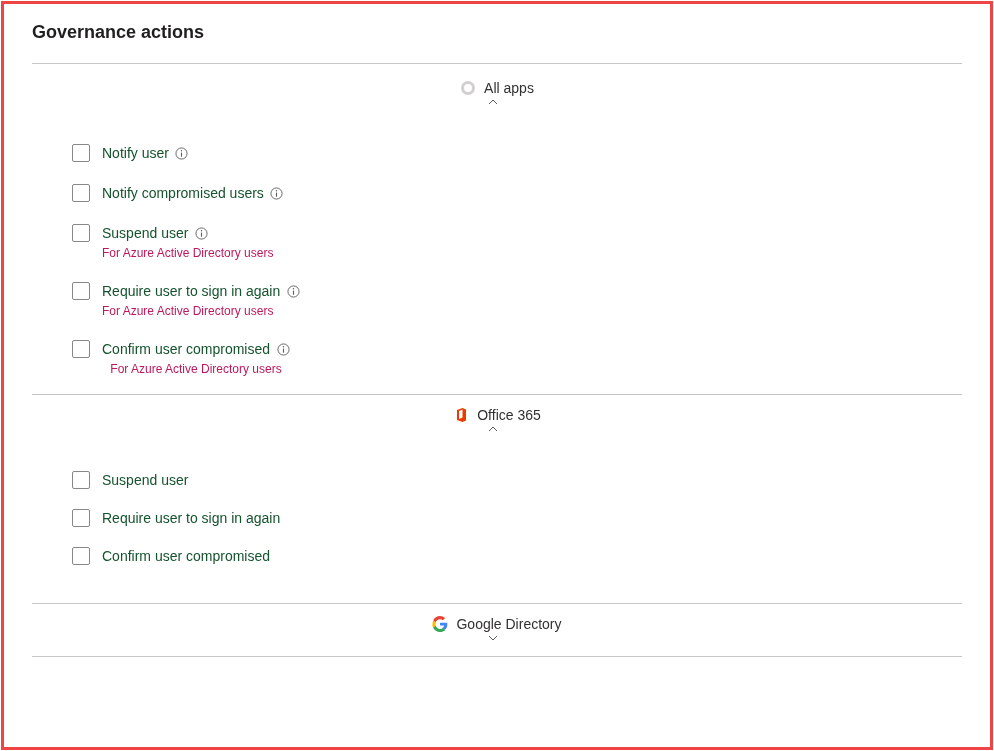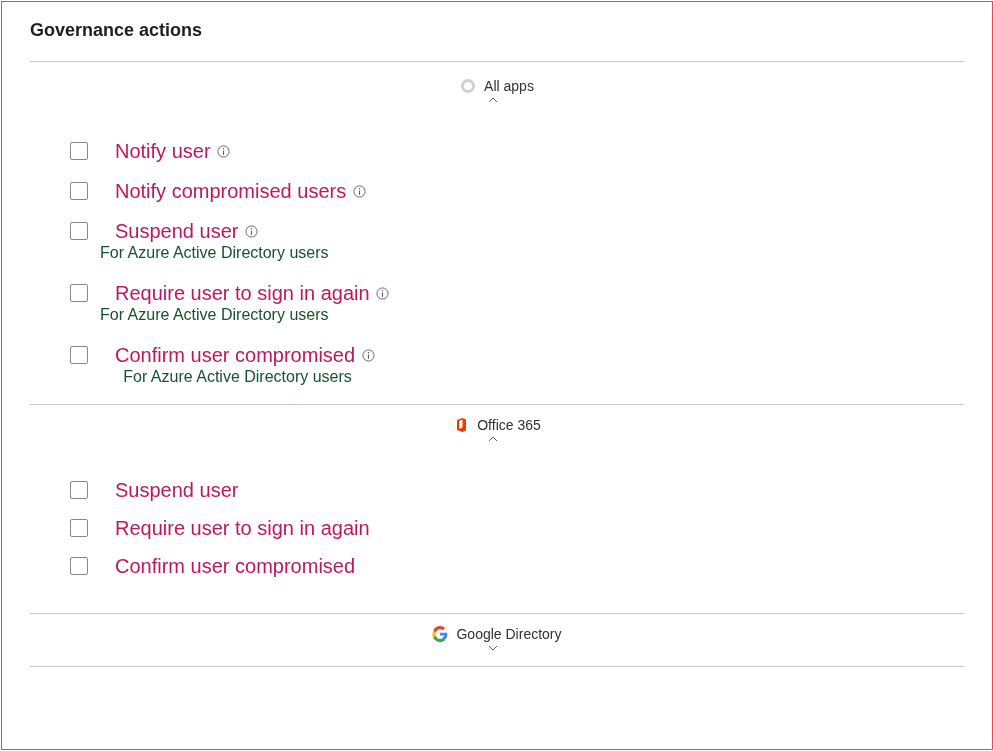--- a/index.html
+++ b/index.html
@@ -8,21 +8,21 @@
       box-sizing: border-box;
     }
     body {
       font-family: 'Segoe UI', -apple-system, BlinkMacSystemFont, sans-serif;
       font-size: 14px;
       color: #323130;
       background: #ffffff;
       padding: 1px;
     }
     .panel {
-      border: 1px solid #ef4444;
+      border: 3px solid #ef4444;
       width: 992px;
       height: 749px;
       padding: 18px 28px;
     }
     .panel-title {
       font-size: 18px;
       font-weight: 600;
       color: #201f1e;
       margin-bottom: 20px;
     }
@@ -99,36 +99,35 @@
       display: flex;
       flex-direction: column;
       gap: 4px;
     }
     .action-label-row {
       display: flex;
       align-items: center;
       gap: 6px;
     }
     .action-label {
-      font-size: 20px;
-      color: #be185d;
+      font-size: 14px;
+      color: #14532d;
       line-height: 18px;
-      margin-left: 15px;
     }
     .info-icon {
       width: 14px;
       height: 14px;
       display: inline-flex;
       align-items: center;
       justify-content: center;
       color: #605e5c;
     }
     .action-hint {
-      font-size: 16px;
-      color: #14532d;
+      font-size: 12px;
+      color: #be185d;
     }
     .allapps-icon svg circle.ring {
       fill: none;
       stroke: #d2d0ce;
       stroke-width: 3;
     }
     .box-icon {
       background: #0061d5;
       border-radius: 2px;
       color: white;

